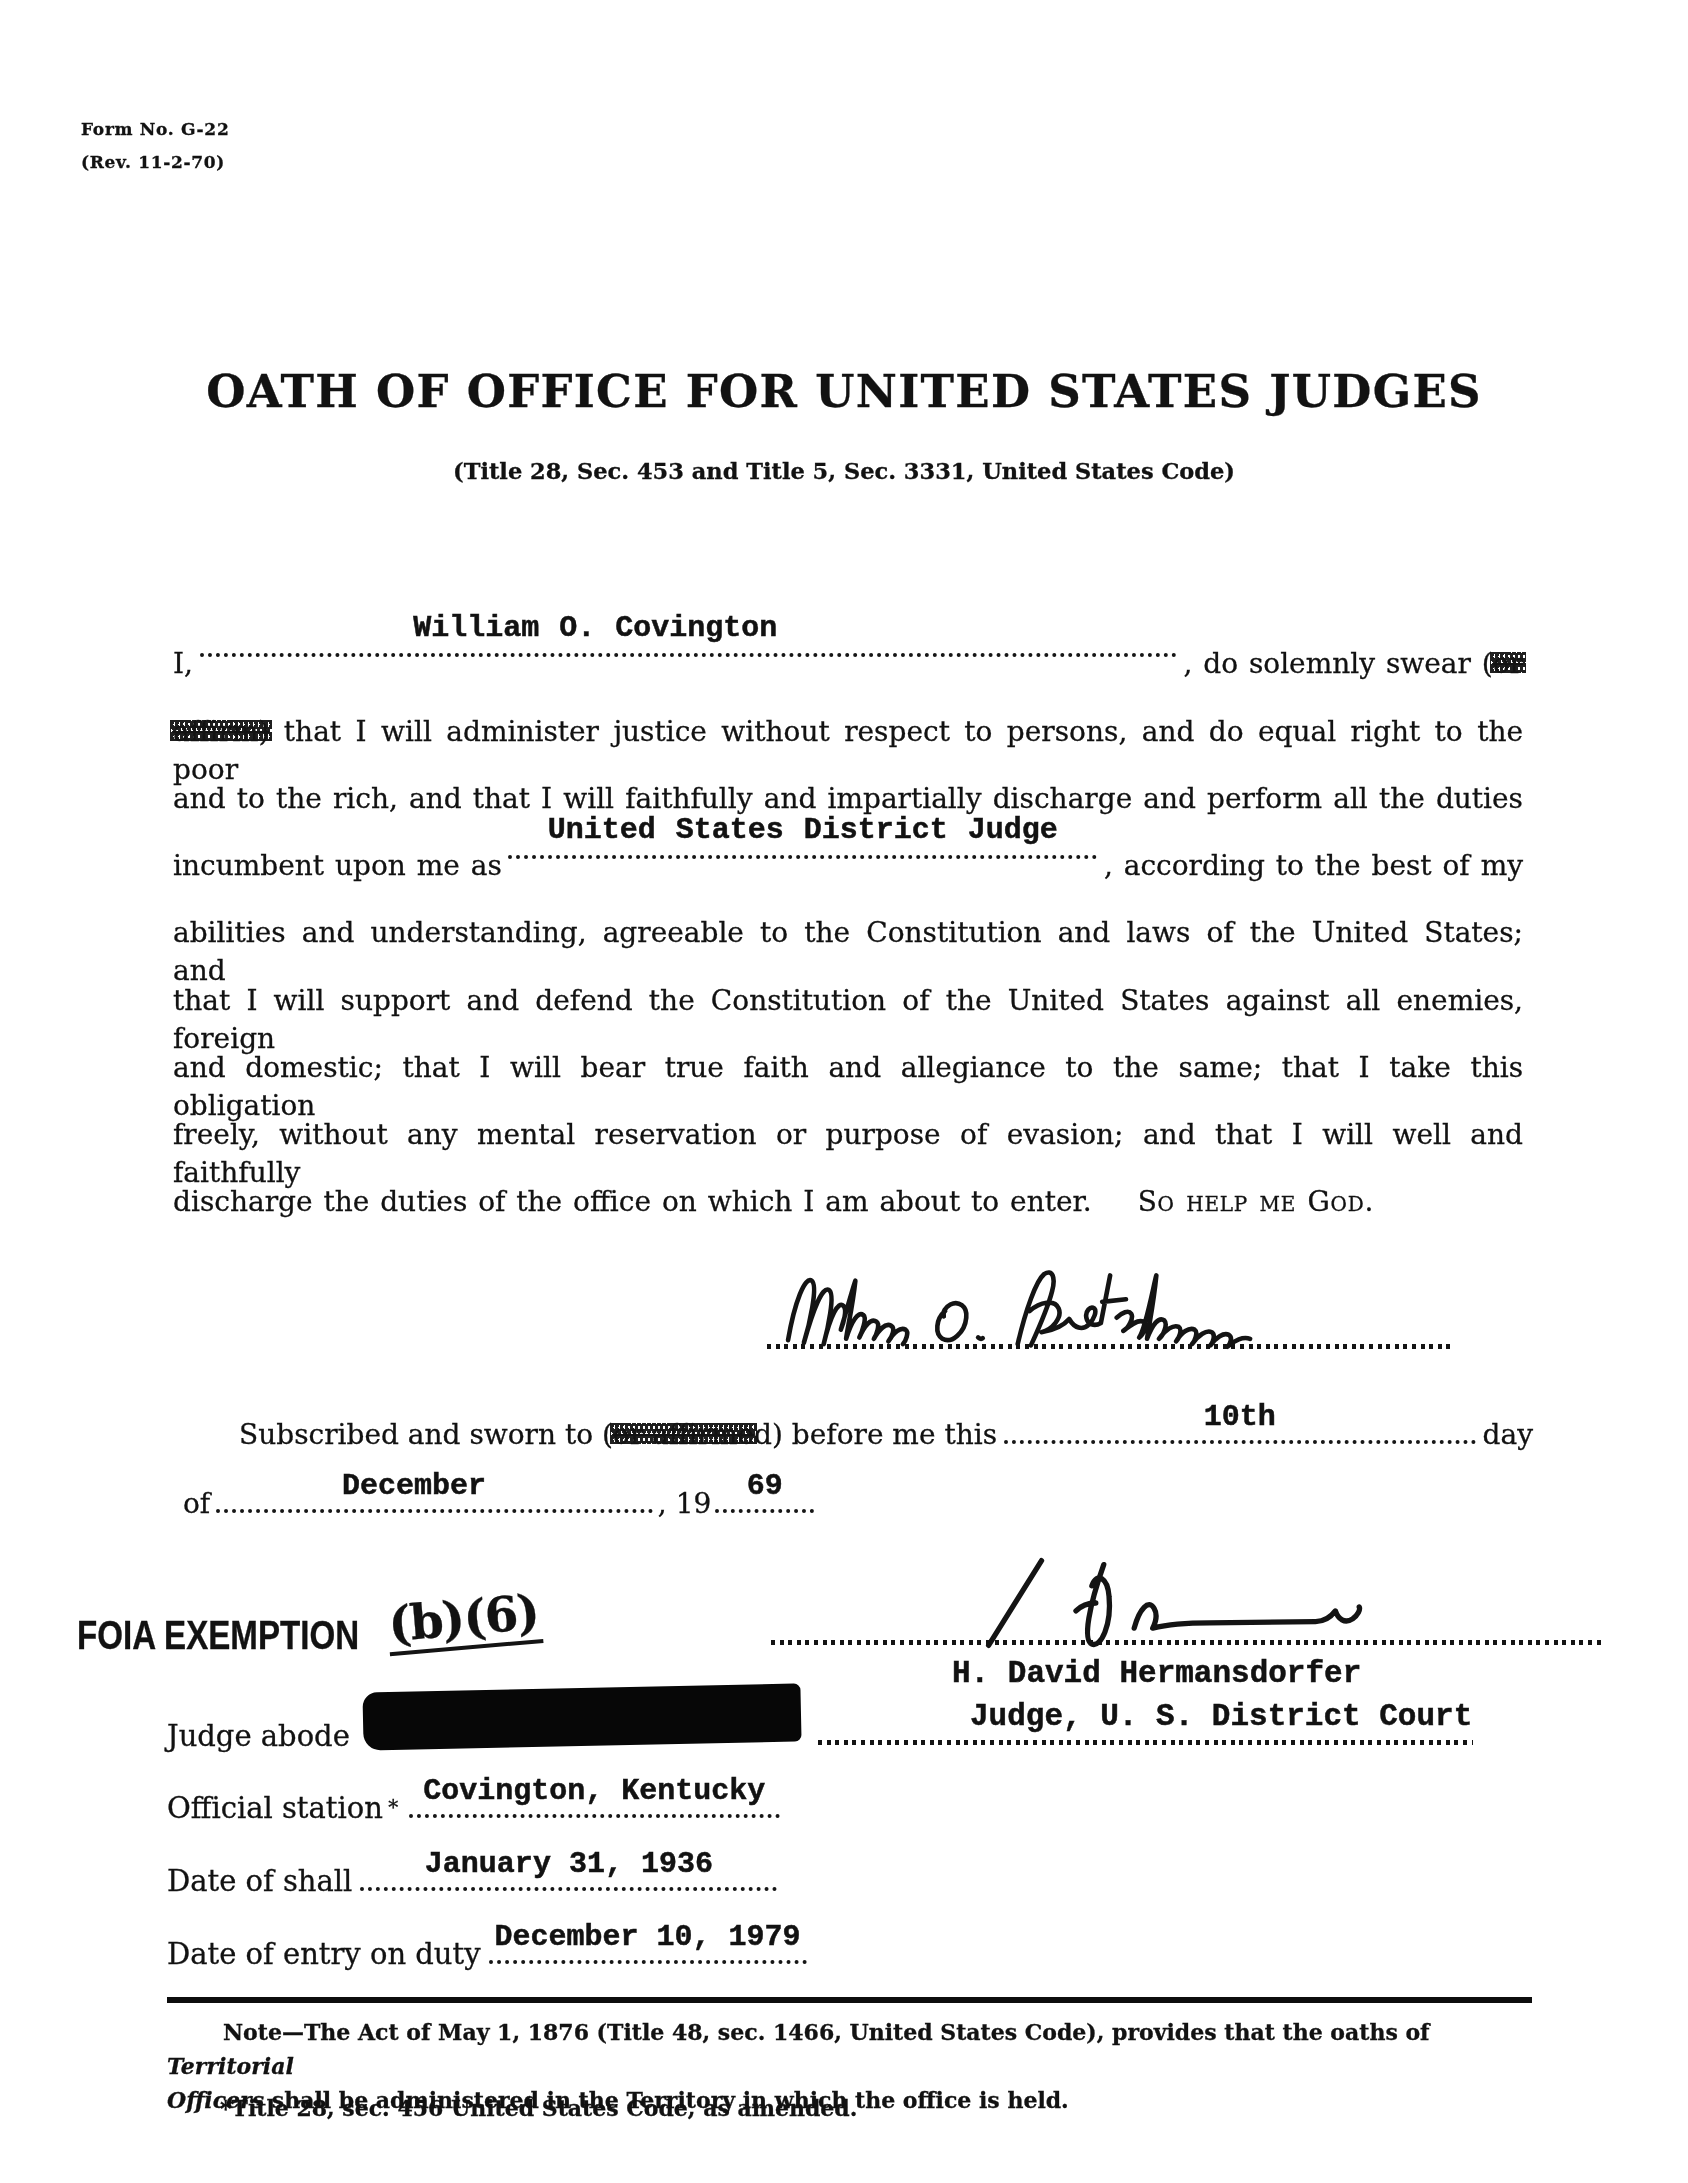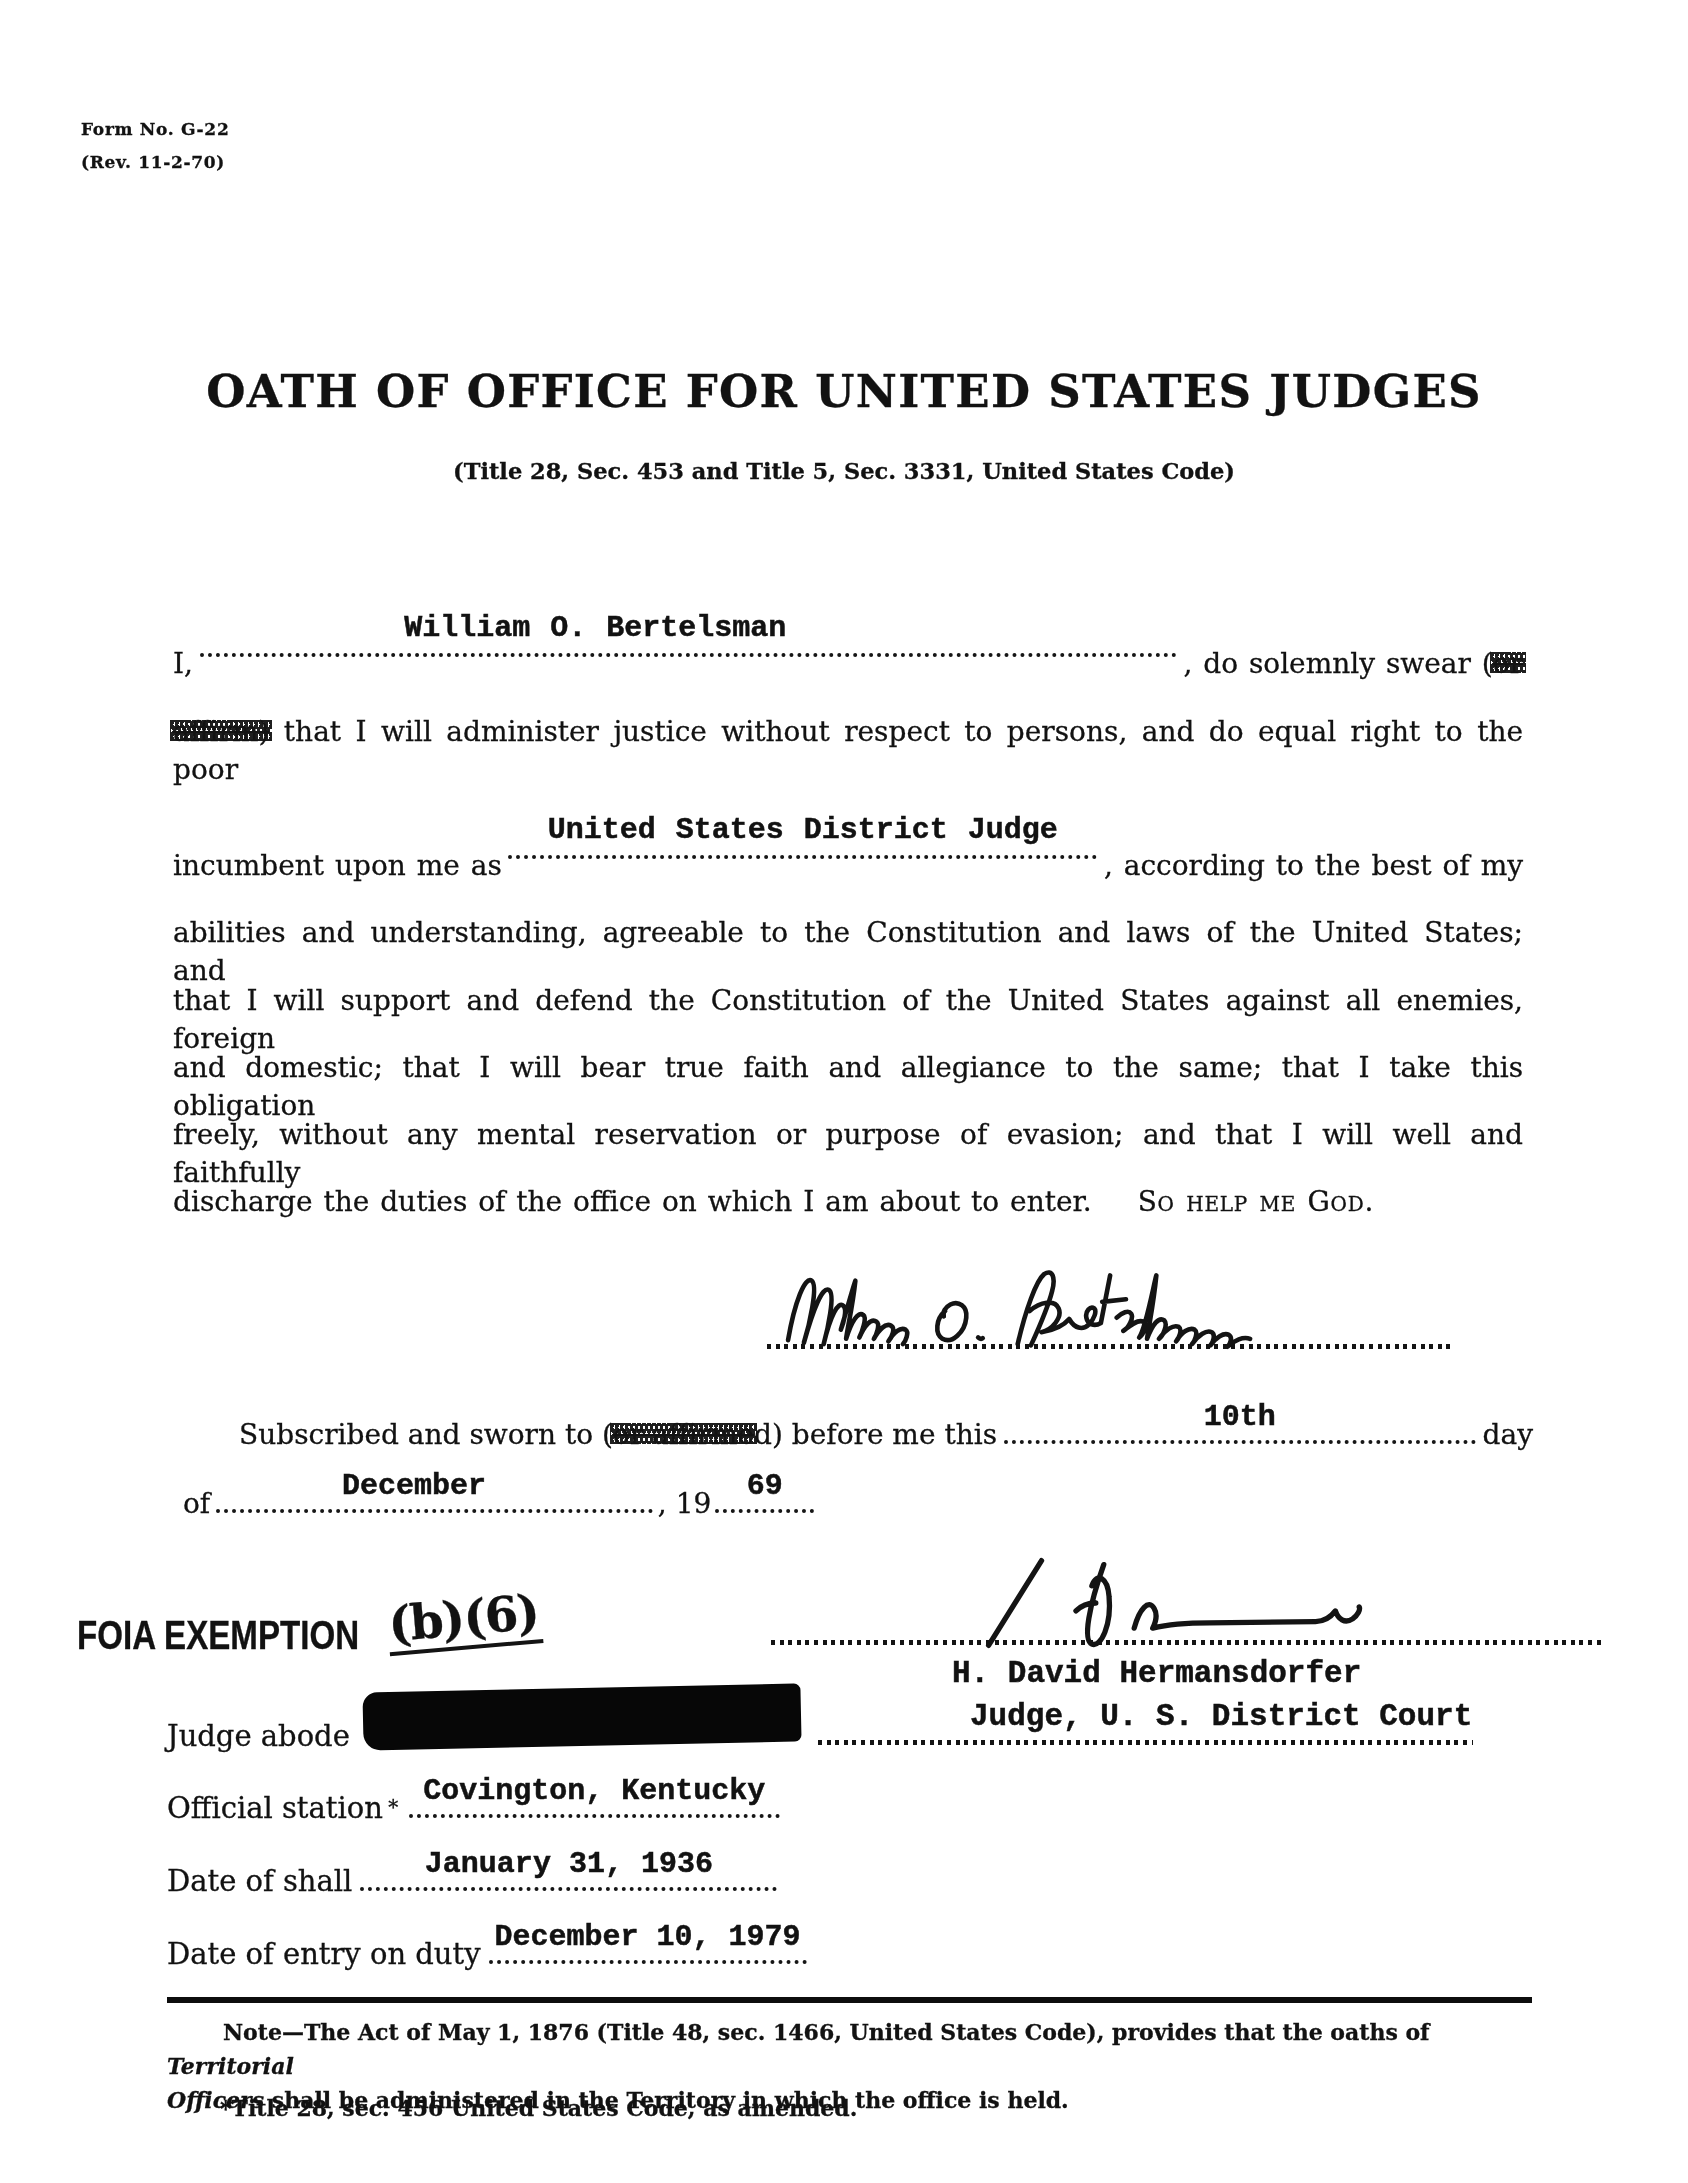--- a/index.html
+++ b/index.html
@@ -72,30 +72,31 @@
   <div class="formid">
     <div>Form No. G-22</div>
     <div>(Rev. 11-2-70)</div>
   </div>
   <h1 class="title">OATH OF OFFICE FOR UNITED STATES JUDGES</h1>
   <div class="subtitle">(Title 28, Sec. 453 and Title 5, Sec. 3331, United States Code)</div>
 
   <div class="oathline frow" style="top:645px;">
     <span>I,</span>
     <span class="fillflex">
-      <span class="typed shift-l">William O. Bertelsman</span>
+      <span class="typed shift-l">William O. Covington</span>
     </span>
     <span><span>, do solemnly swear (</span><span class="struck">or</span></span>
   </div>
 
   <div class="oathline just" style="top:713px;">
     <span class="struck">affirm)</span>
     <span>that I will administer justice without respect to persons, and do equal right to the poor</span>
   </div>
 
+  <div class="oathline just" style="top:780px;">and to the rich, and that I will faithfully and impartially discharge and perform all the duties</div>
 
   <div class="oathline frow" style="top:847px;">
     <span>incumbent upon me as</span>
     <span class="fillflex" style="max-width:596px;">
       <span class="typed">United States District Judge</span>
     </span>
     <span>, according to the best of my</span>
   </div>
 
   <div class="oathline just" style="top:914px;">abilities and understanding, agreeable to the Constitution and laws of the United States; and</div>

